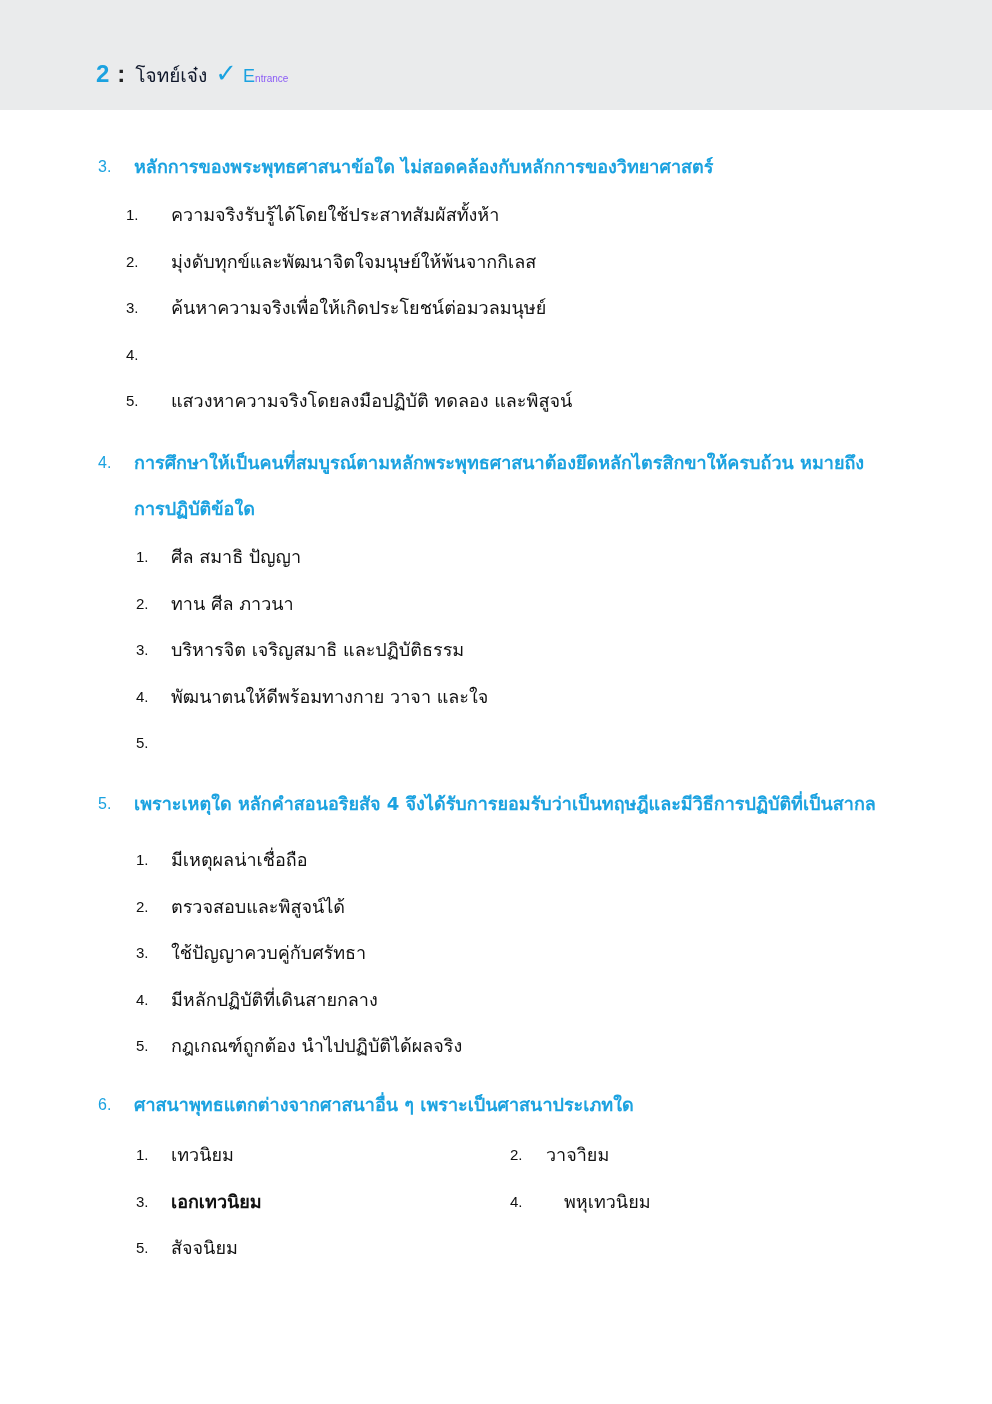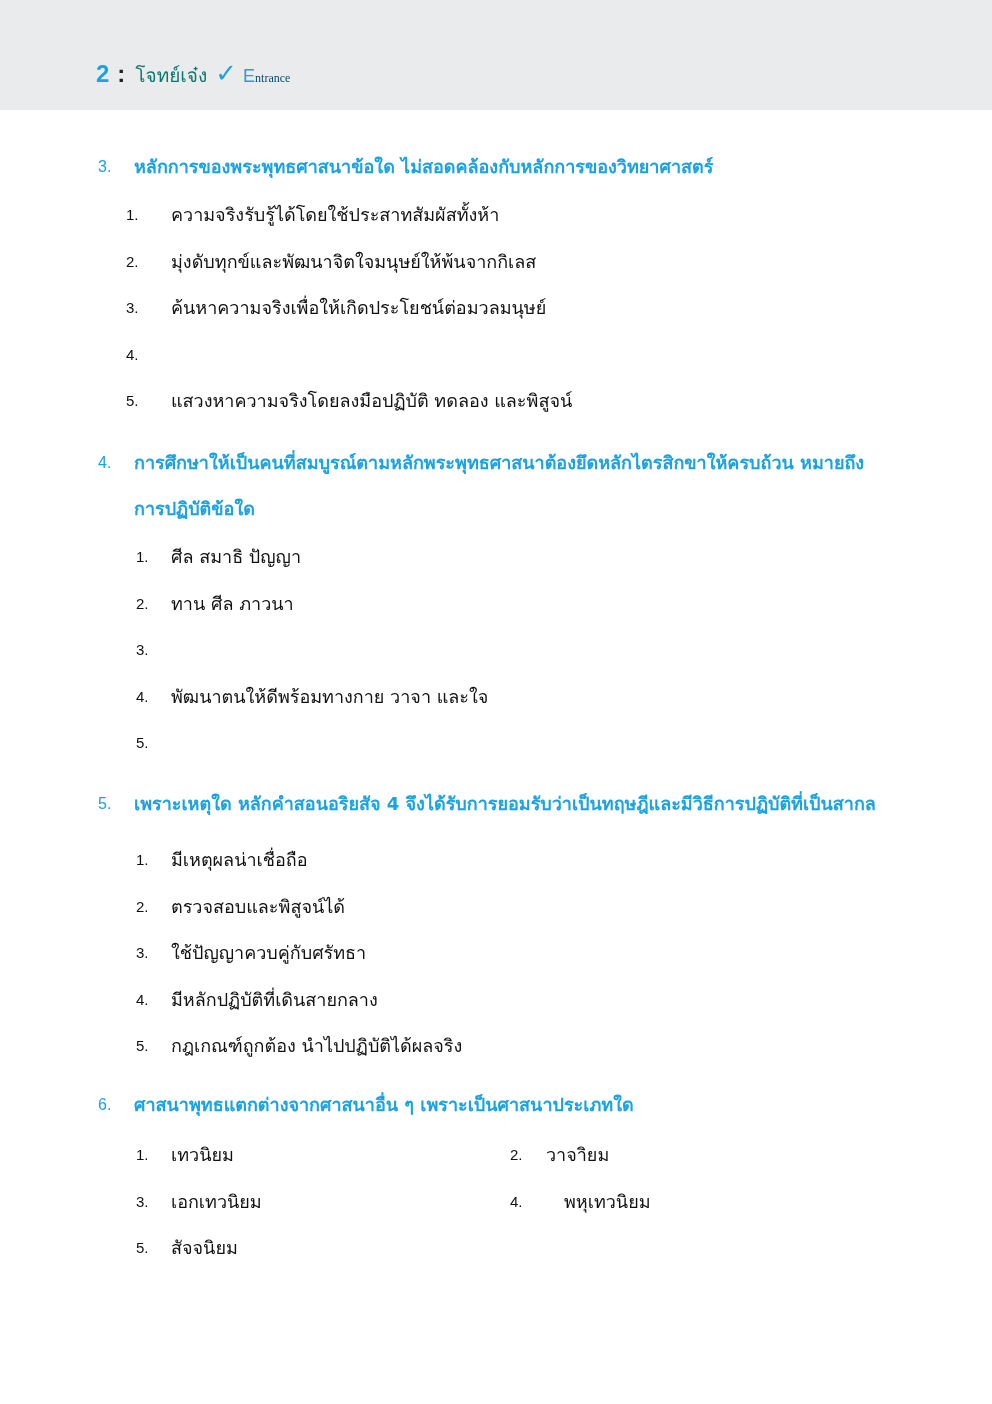--- a/index.html
+++ b/index.html
@@ -8,24 +8,24 @@
       font-family: "DejaVu Sans", "Liberation Sans", sans-serif;
     }
     .header-band {
       position: absolute; left: 0; top: 0; width: 992px; height: 110px; background: #eaebec;
     }
     .header-line {
       position: absolute; left: 96px; top: 58px; height: 36px; display: flex; align-items: baseline;
     }
     .page-num { color: #1ba2e0; font-weight: bold; font-size: 24px; font-family: "Liberation Sans", sans-serif; }
     .colon { color: #222; font-size: 24px; margin: 0 10px 0 8px; font-weight: bold; font-family: "Liberation Sans", sans-serif; }
-    .book-title { color: #0f766e; font-size: 19px; font-family: "DejaVu Sans", sans-serif; }
+    .book-title { color: #0f172a; font-size: 19px; font-family: "DejaVu Sans", sans-serif; }
     .check { color: #1ba2e0; font-size: 26px; margin: 0 6px 0 8px; font-weight: bold; }
     .brand-e { color: #1ba2e0; font-size: 18px; font-family: "Liberation Sans", sans-serif; }
-    .brand-rest { color: #0c4a6e; font-size: 12px; font-family: Liberation Serif, serif; }
+    .brand-rest { color: #8b5cf6; font-size: 10px; font-family: Liberation Sans, sans-serif; }
 
     .question { position: absolute; left: 0; width: 992px; }
     .q-head { position: relative; color: #1ba2e0; font-size: 18px; line-height: 46px; }
     .q-num { position: absolute; left: 98px; width: 30px; font-family: "Liberation Sans", sans-serif; font-size: 16px; }
     .q-text { margin-left: 134px; width: 780px; display: block; font-weight: bold; }
     .choices { position: relative; }
     .choice { position: relative; height: 46.5px; line-height: 46.5px; font-size: 18px; color: #111; }
     .c-num { position: absolute; left: 126px; font-family: "Liberation Sans", sans-serif; font-size: 15px; }
     .c-text { position: absolute; left: 171px; white-space: nowrap; }
     .choice.indent2 .c-num { left: 136px; }
@@ -88,20 +88,21 @@
     <div class="choice indent2">
         <span class="c-num">1.</span>
         <span class="c-text">ศีล   สมาธิ   ปัญญา</span>
       </div>
     <div class="choice indent2">
         <span class="c-num">2.</span>
         <span class="c-text">ทาน  ศีล  ภาวนา</span>
       </div>
     <div class="choice indent2">
         <span class="c-num">3.</span>
+        <span class="c-text">บริหารจิต  เจริญสมาธิ  และปฏิบัติธรรม</span>
       </div>
     <div class="choice indent2">
         <span class="c-num">4.</span>
         <span class="c-text">พัฒนาตนให้ดีพร้อมทางกาย  วาจา  และใจ</span>
       </div>
     <div class="choice indent2">
         <span class="c-num">5.</span>
       </div>
   </div>
 </div>
@@ -147,21 +148,21 @@
         <span class="gcell-text" style="left:171px;">เทวนิยม</span>
       </span>
       <span>
         <span class="gcell-num" style="left:510px;">2.</span>
         <span class="gcell-text" style="left:546px;">วาจาิยม</span>
       </span>
     </div>
     <div class="grid-row">
       <span>
         <span class="gcell-num" style="left:136px;">3.</span>
-        <span class="gcell-text" style="left:171px;">เอกเทวนิยม</span>
+        <span class="gcell-text" style="left:171px;font-weight:bold;">เอกเทวนิยม</span>
       </span>
       <span>
         <span class="gcell-num" style="left:510px;">4.</span>
         <span class="gcell-text" style="left:564px;">พหุเทวนิยม</span>
       </span>
     </div>
     <div class="grid-row">
       <span>
         <span class="gcell-num" style="left:136px;">5.</span>
         <span class="gcell-text" style="left:171px;">สัจจนิยม</span>

